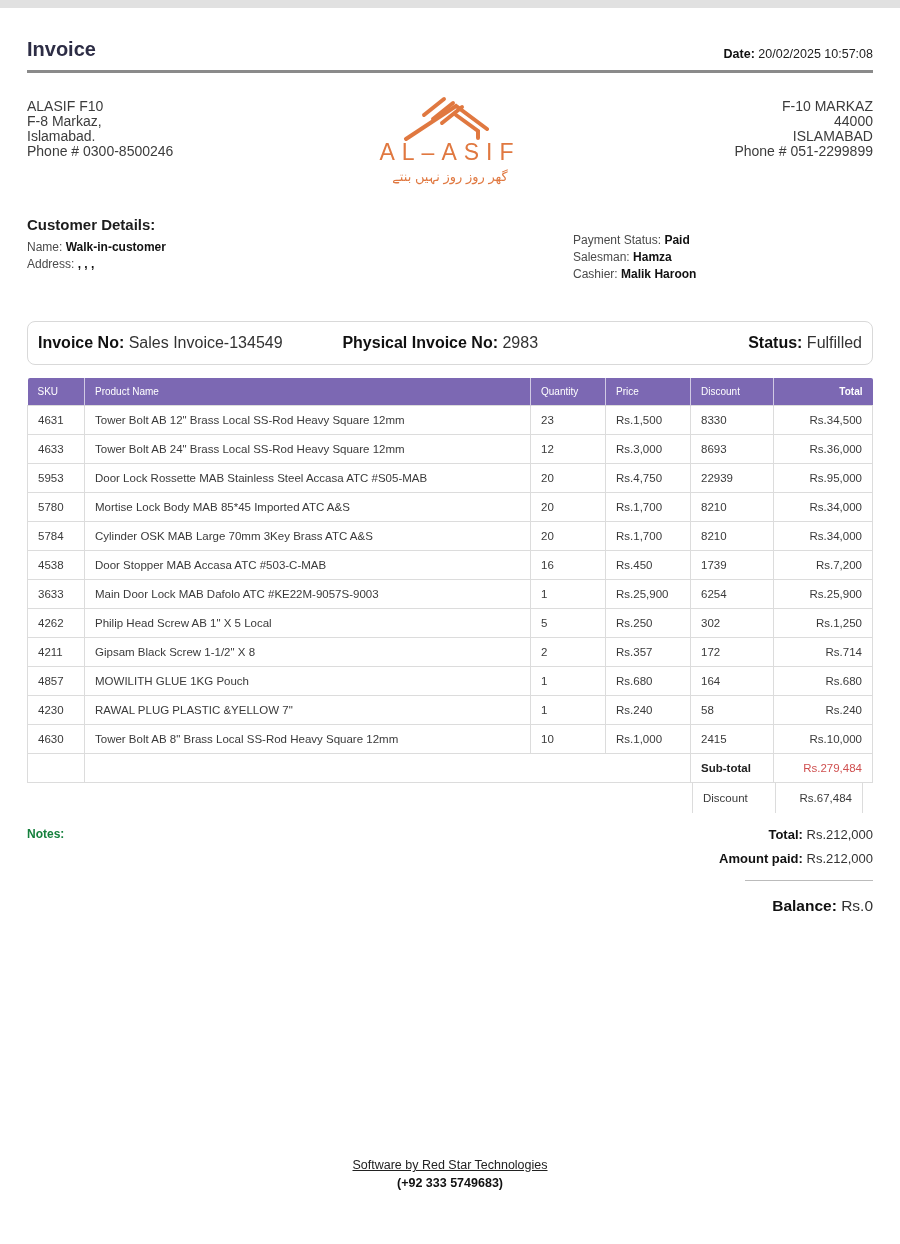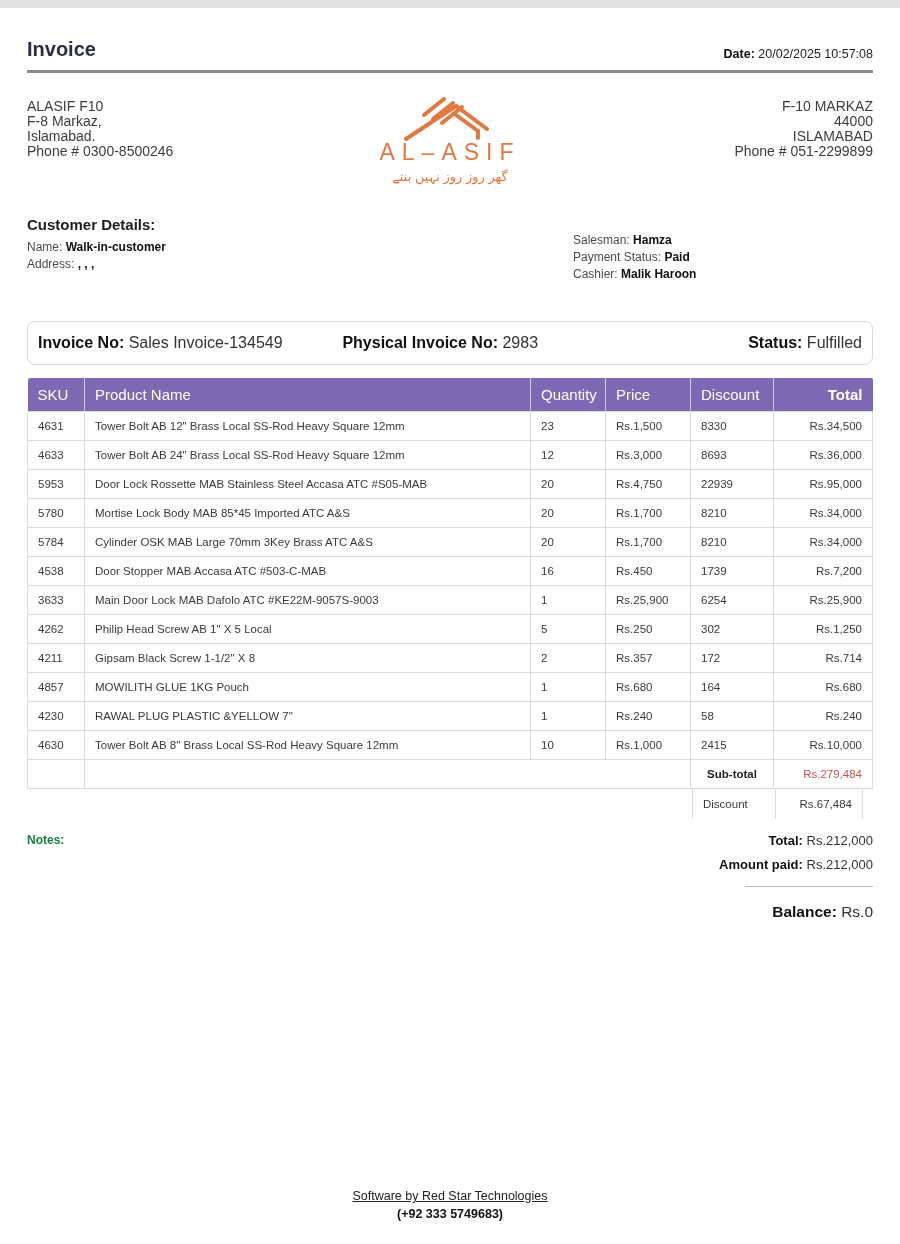--- a/index.html
+++ b/index.html
@@ -40,53 +40,53 @@
     display:flex; justify-content:space-between; align-items:center;
     padding:12px 10px; font-size:16px; color:#333;
   }
   .inv-bar b { color:#111; }
   .inv-bar .mid { position:absolute; left:50%; transform:translateX(-55%); }
   .inv-bar { position:relative; }
 
   
   table { width:100%; border-collapse:collapse; margin-top:13px; table-layout:fixed; }
   thead th {
-    background:#7c68b3; color:#ffffff; font-weight:400; font-size:15px;
+    background:#7c68b3; color:#ffffff; font-weight:400; font-size:10px;
     text-align:left; padding:8px 10px; border-left:1px solid rgba(255,255,255,.65);
   }
   thead th:first-child { border-left:none; border-top-left-radius:2px; }
   thead th.col-total { font-weight:700; text-align:right; border-top-right-radius:2px; }
   tbody td {
     border:1px solid #dcdcdc; font-size:11.5px; color:#3a3a3a;
     padding:7px 10px; height:29px; background:#fff;
     white-space:nowrap; overflow:hidden;
   }
   tbody td.col-total { text-align:right; }
-  tr.subtotal-row td { font-size:11.5px;text-align:center; }
+  tr.subtotal-row td { font-size:11.5px; }
   tr.subtotal-row .sub-lbl { font-weight:700; color:#222; }
   tr.subtotal-row .sub-val { color:#cf4f4f; text-align:right; }
 
   
   .discount-row { display:flex; font-size:11.5px; color:#3a3a3a; }
   .discount-row .spacer { width:665px; }
   .discount-row .d-lbl { width:83px; border-left:1px solid #dcdcdc; padding:9px 10px; }
   .discount-row .d-val { width:88px; border-left:1px solid #dcdcdc; border-right:1px solid #dcdcdc; padding:9px 10px; text-align:right; }
 
   
   .totals-zone { display:flex; justify-content:space-between; margin-top:14px; }
   .notes { font-size:12px; font-weight:700; color:#15803d; }
   .totals { text-align:right; font-size:13px; color:#333; }
   .totals .line { margin-bottom:9px; }
   .totals b { color:#111; }
   .totals .sep { border:none; border-top:1px solid #bbb; width:128px; margin:14px 0 0 auto; }
   .balance { font-size:15.5px; margin-top:16px; color:#333; }
   .balance b { color:#111; }
 
   
-  .footer { position:absolute; top:1189px; left:0; width:100%; text-align:center; }
+  .footer { position:absolute; top:1158px; left:0; width:100%; text-align:center; }
   .footer .sw { font-size:12.5px; color:#222; text-decoration:underline; }
   .footer .ph { font-size:12.5px; font-weight:700; color:#111; margin-top:4px; }
 </style>
 </head>
 <body>
 
 <div class="topbar"></div>
 
 <div class="page">
 
@@ -134,26 +134,26 @@
         <span>Name:</span>
         <b>Walk-in-customer</b>
       </div>
       <div class="kv">
         <span>Address:</span>
         <b>, , ,</b>
       </div>
     </div>
     <div class="cust-right">
       <div class="kv">
+        <span>Payment Status:</span>
+        <b>Paid</b>
+      </div>
+      <div class="kv">
         <span>Salesman:</span>
         <b>Hamza</b>
-      </div>
-      <div class="kv">
-        <span>Payment Status:</span>
-        <b>Paid</b>
       </div>
       <div class="kv">
         <span>Cashier:</span>
         <b>Malik Haroon</b>
       </div>
     </div>
   </div>
 
   <div class="inv-bar">
     <div>

